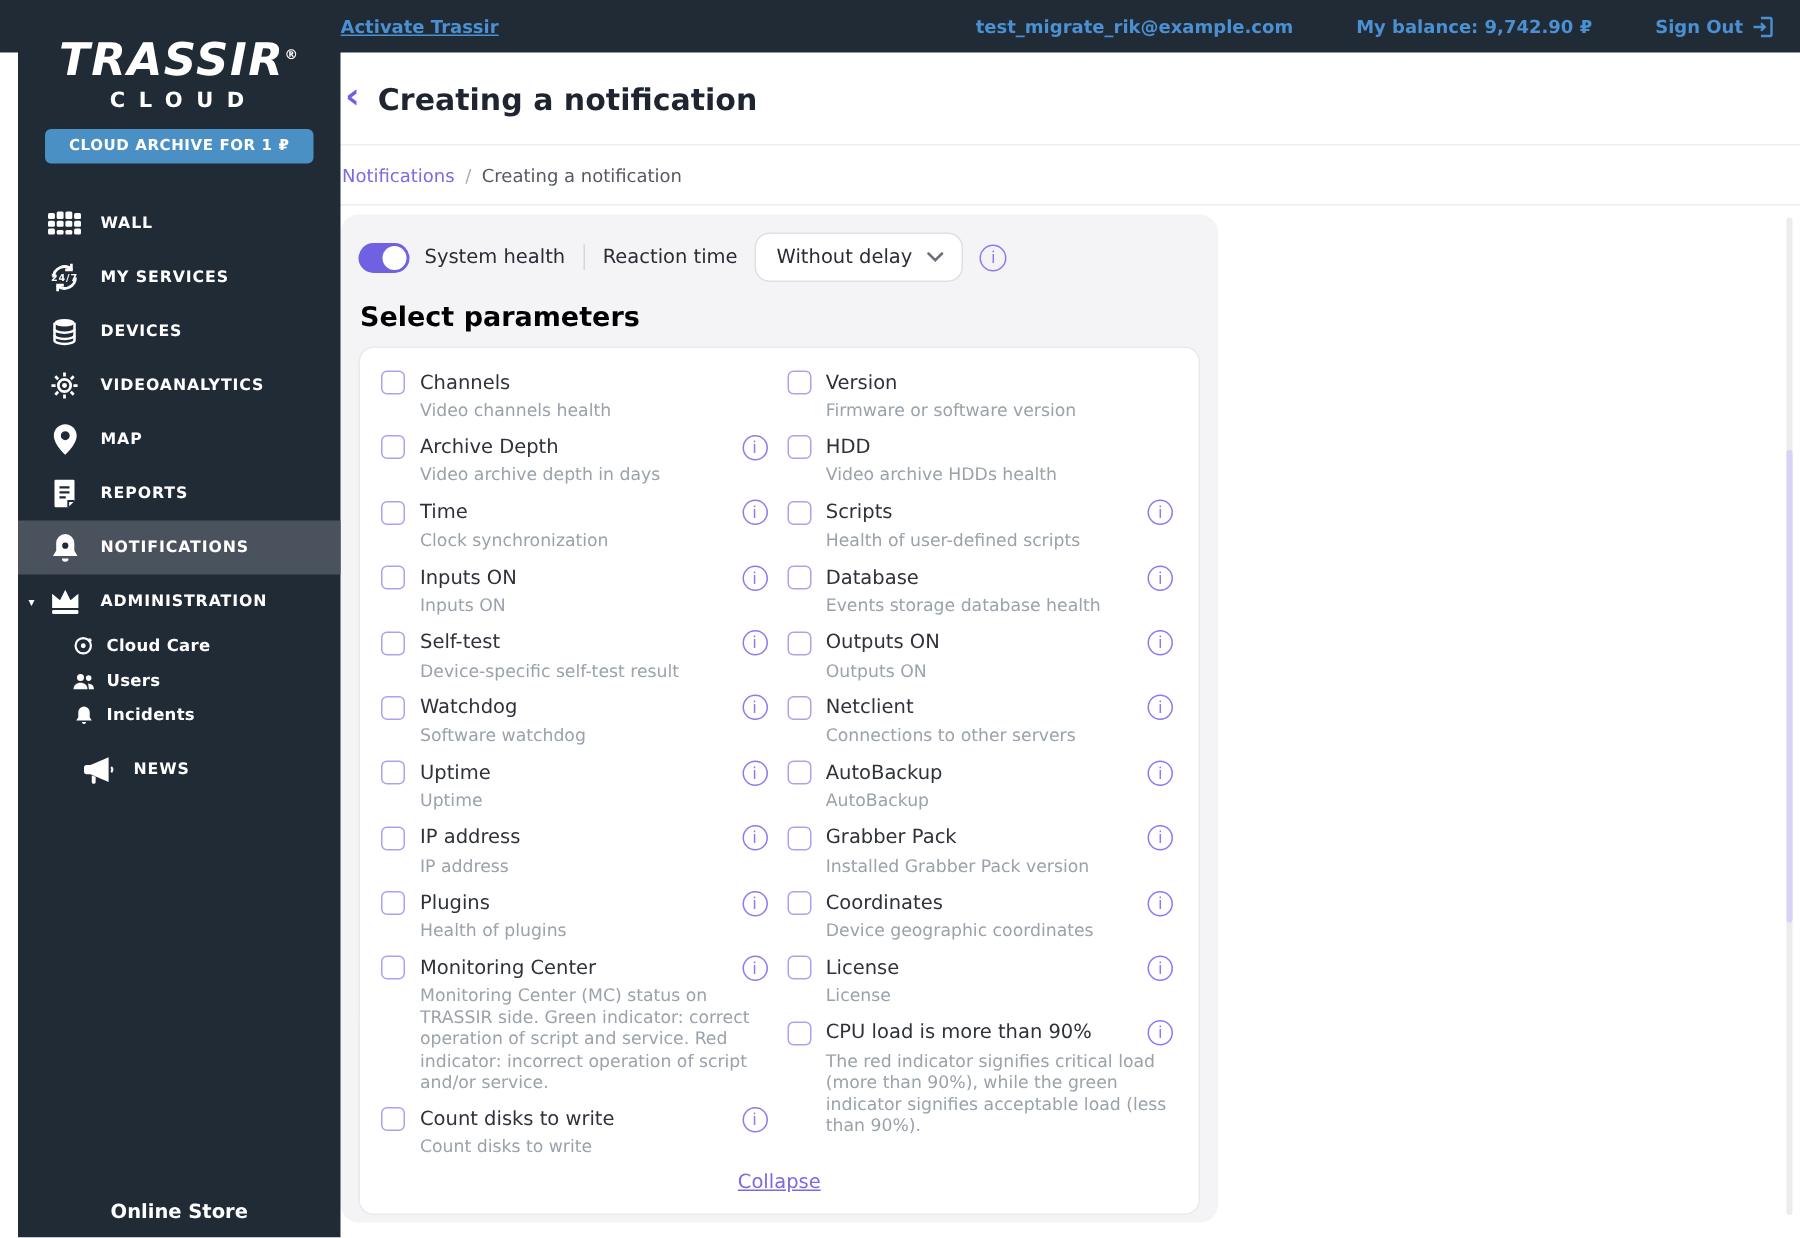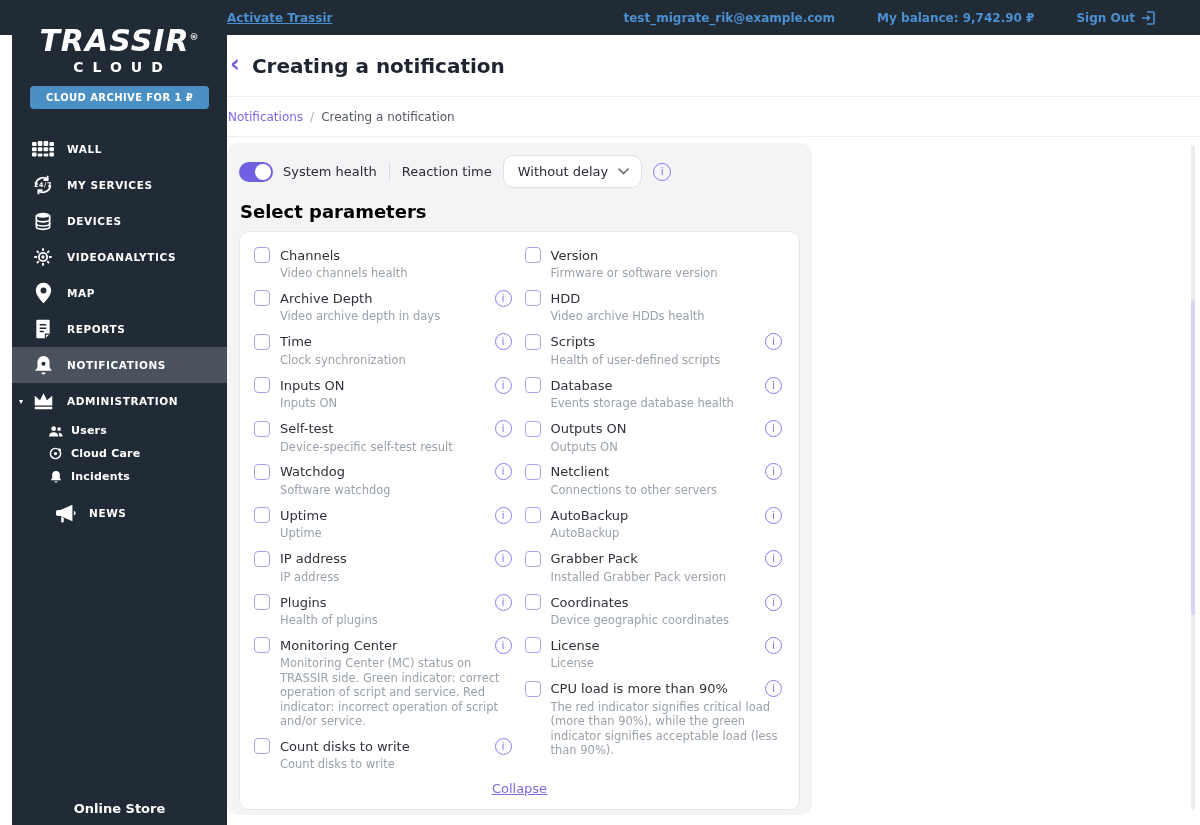--- a/index.html
+++ b/index.html
@@ -3,21 +3,21 @@
 <meta charset="utf-8">
 <style>
   * { margin:0; padding:0; box-sizing:border-box; }
   html,body { width:1200px; height:825px; overflow:hidden; }
   body { font-family:"DejaVu Sans","Liberation Sans",sans-serif; background:#ffffff; position:relative; }
 
   
   .topbar { position:absolute; left:0; top:0; width:1200px; height:35px; background:#212b36; display:flex; align-items:center; z-index:2; }
   .topbar a { text-decoration:none; }
   .activate-link { margin-left:227px; color:#4a90d2; font-size:12px; font-weight:bold; text-decoration:underline !important; cursor:pointer; }
-  .topbar-right { margin-left:auto; display:flex; align-items:center; gap:42px; padding-right:45px; }
+  .topbar-right { margin-left:auto; display:flex; align-items:center; gap:42px; padding-right:18px; }
   .topbar-right .tb-item { color:#4a90d2; font-size:12px; font-weight:bold; cursor:pointer; display:flex; align-items:center; gap:6px; }
   .signout-icon svg { display:block; }
 
   
   .sidebar { position:absolute; left:12px; top:0; width:215px; height:825px; background:#212b36; z-index:3; display:flex; flex-direction:column; }
   .logo { text-align:center; margin-top:26px; color:#ffffff; line-height:1; }
   .logo-title { font-size:30px; font-weight:900; font-style:italic; letter-spacing:1px; position:relative; display:inline-block; }
   .logo-title sup { font-size:9px; font-style:normal; }
   .logo-sub { font-size:14px; font-weight:bold; letter-spacing:9px; margin-top:4px; margin-left:6px; }
   .cloud-archive-btn { display:block; margin:12px auto 0 auto; width:179px; height:23px; background:#4a90c4; border:none; border-radius:4px; color:#fff; font-family:inherit; font-size:10px; font-weight:bold; letter-spacing:.4px; cursor:pointer; }
@@ -196,38 +196,38 @@
         <span class="nav-icon">
           <svg width="21" height="18" viewBox="0 0 24 20">
             <path d="M2 15 2 4l6 5 4-8 4 8 6-5v11z" fill="#fff"></path>
             <rect x="2" y="16.5" width="20" height="3" rx="1" fill="#fff"></rect>
           </svg>
         </span>
         <span class="nav-label">ADMINISTRATION</span>
       </div>
       <div class="nav-item sub">
         <span class="nav-icon">
+          <svg width="13" height="13" viewBox="0 0 16 16">
+            <circle cx="8" cy="8" r="6.3" fill="none" stroke="#fff" stroke-width="1.8"></circle>
+            <circle cx="8" cy="8" r="2" fill="#fff"></circle>
+            <circle cx="13.2" cy="3.4" r="1.6" fill="#fff"></circle>
+          </svg>
+        </span>
+        <span class="nav-label">Cloud Care</span>
+      </div>
+      <div class="nav-item sub">
+        <span class="nav-icon">
           <svg width="14" height="12" viewBox="0 0 18 14">
             <circle cx="6" cy="4" r="3" fill="#fff"></circle>
             <circle cx="13" cy="4.5" r="2.4" fill="#fff"></circle>
             <path d="M0 14c0-3.5 2.7-5.5 6-5.5S12 10.5 12 14z" fill="#fff"></path>
             <path d="M12.5 9.2c2.8.1 5 1.8 5 4.8h-4.3z" fill="#fff"></path>
           </svg>
         </span>
         <span class="nav-label">Users</span>
-      </div>
-      <div class="nav-item sub">
-        <span class="nav-icon">
-          <svg width="13" height="13" viewBox="0 0 16 16">
-            <circle cx="8" cy="8" r="6.3" fill="none" stroke="#fff" stroke-width="1.8"></circle>
-            <circle cx="8" cy="8" r="2" fill="#fff"></circle>
-            <circle cx="13.2" cy="3.4" r="1.6" fill="#fff"></circle>
-          </svg>
-        </span>
-        <span class="nav-label">Cloud Care</span>
       </div>
       <div class="nav-item sub">
         <span class="nav-icon">
           <svg width="12" height="14" viewBox="0 0 22 24">
             <path d="M11 1a7 7 0 0 0-7 7v6l-2.5 4h19L18 14V8a7 7 0 0 0-7-7z" fill="#fff"></path>
             <path d="M8.5 20a2.5 2.5 0 0 0 5 0" fill="#fff"></path>
           </svg>
         </span>
         <span class="nav-label">Incidents</span>
       </div>

